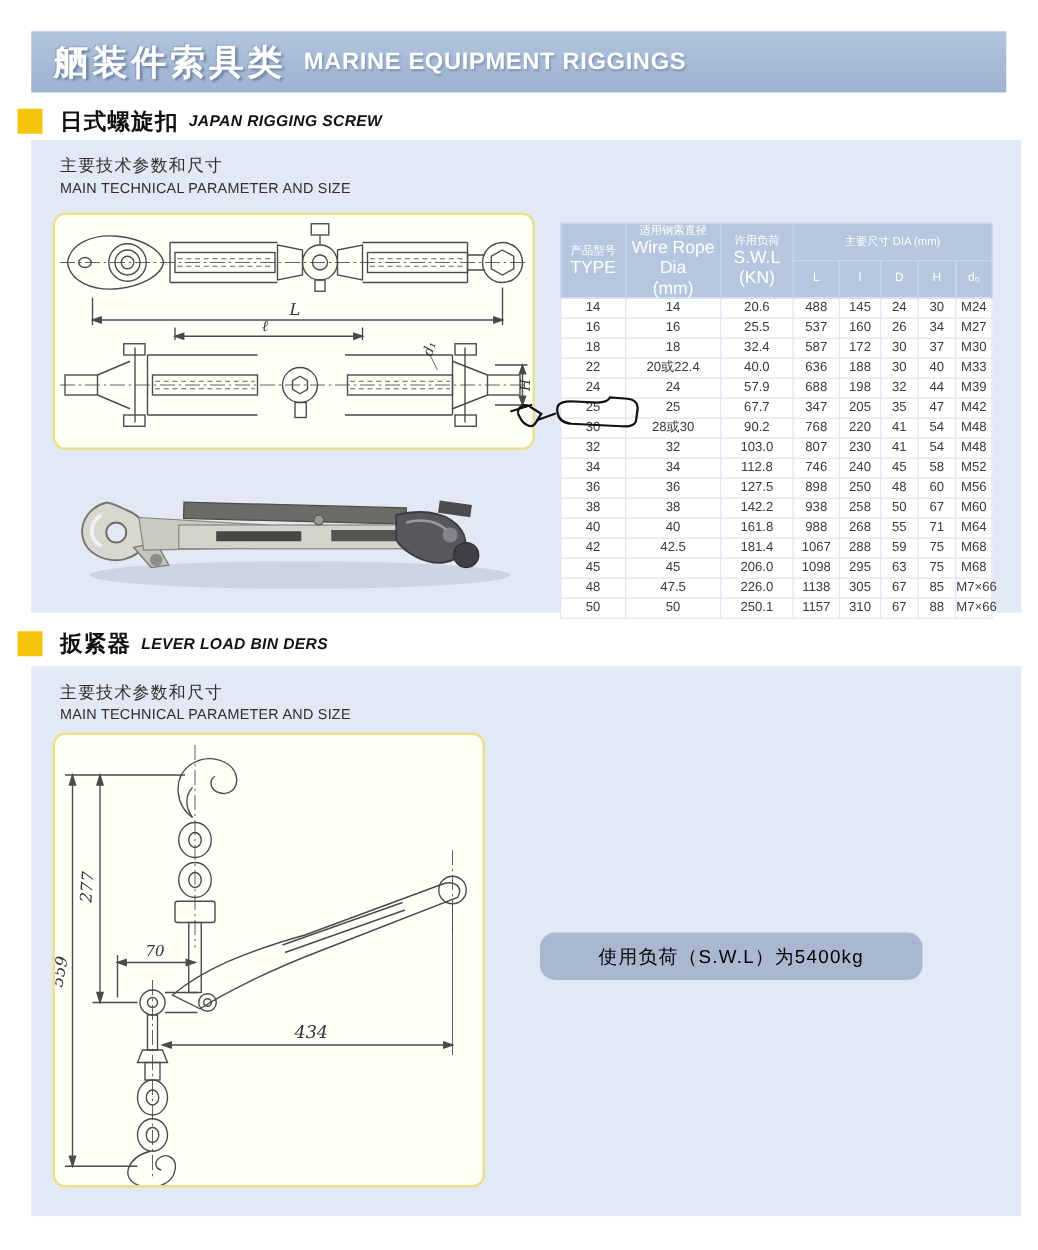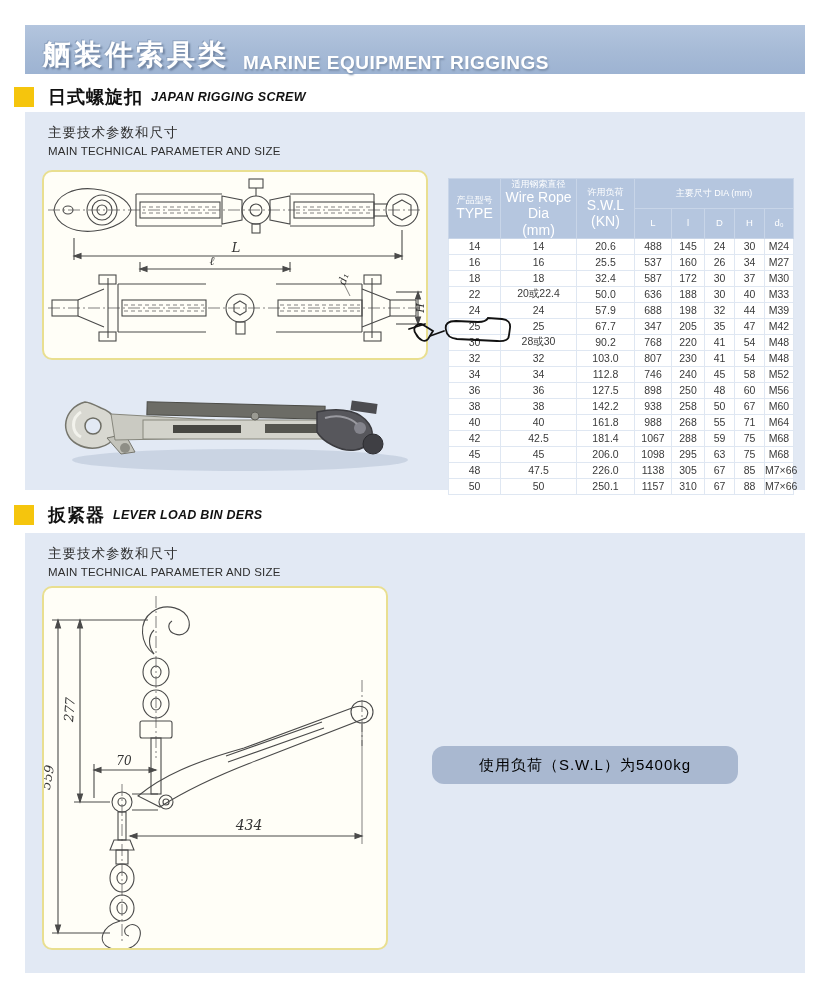--- a/index.html
+++ b/index.html
@@ -2,33 +2,33 @@
 <html><head>
 <meta charset="utf-8">
 <style>
   html,body{margin:0;padding:0;}
   body{width:830px;height:1000px;background:#ffffff;font-family:"Liberation Sans",sans-serif;position:relative;overflow:hidden;}
   .page{position:absolute;left:0;top:0;width:830px;height:1000px;background:#fff;}
 
   
   .topbar{position:absolute;left:25px;top:25px;width:780px;height:49px;
     background:linear-gradient(180deg,#b3c5de 0%,#a6bad6 55%,#9db3d2 100%);
-    display:flex;align-items:flex-end;padding-left:18px;box-sizing:border-box;}
+    display:flex;align-items:center;padding-left:18px;box-sizing:border-box;}
   .topbar .zh{font-size:28px;font-weight:bold;color:#ffffff;letter-spacing:3px;
     text-shadow:-1px -1px 0 #8fa3bf,2px 2px 2px #6e82a0;}
   .topbar .en{font-size:19px;font-weight:bold;color:#ffffff;margin-left:14px;letter-spacing:0.5px;
     text-shadow:1px 2px 2px #7e92ae;}
 
   
   .sec-head{position:absolute;left:14px;height:22px;display:flex;align-items:center;}
   .sec-head .sq{width:20px;height:20px;background:#f5c50d;margin-right:14px;}
   .sec-head .zh{font-size:18px;font-weight:bold;color:#111;letter-spacing:1px;}
   .sec-head .en{font-size:12.5px;font-weight:bold;color:#111;margin-left:8px;letter-spacing:0.3px;font-style:italic;}
 
-  .panel{position:absolute;left:25px;width:780px;background:#e2e9f4;}
+  .panel{position:absolute;left:25px;width:780px;background:#e2e9f4;padding-left:12px;}
   .param{position:absolute;left:23px;top:12px;color:#2e2e2e;}
   .param .zh{font-size:13.5px;letter-spacing:1px;}
   .param .en{font-size:11.5px;margin-top:3px;letter-spacing:0.2px;text-align:right;}
 
   .card{position:absolute;background:#fffef7;border:2px solid #e9df90;border-radius:10px;box-sizing:border-box;}
 
   
   table.spec{position:absolute;left:423px;top:66px;border-collapse:collapse;table-layout:fixed;width:345px;}
   table.spec th{background:#b5c6df;color:#ffffff;font-weight:normal;border:1px solid #c8d5e8;padding:0;line-height:1.15;}
   table.spec .h-zh{font-size:9px;}
@@ -240,21 +240,21 @@
             <td>32.4</td>
             <td>587</td>
             <td>172</td>
             <td>30</td>
             <td>37</td>
             <td>M30</td>
           </tr>
           <tr>
             <td>22</td>
             <td>20或22.4</td>
-            <td>50.0</td>
+            <td>40.0</td>
             <td>636</td>
             <td>188</td>
             <td>30</td>
             <td>40</td>
             <td>M33</td>
           </tr>
           <tr>
             <td>24</td>
             <td>24</td>
             <td>57.9</td>

